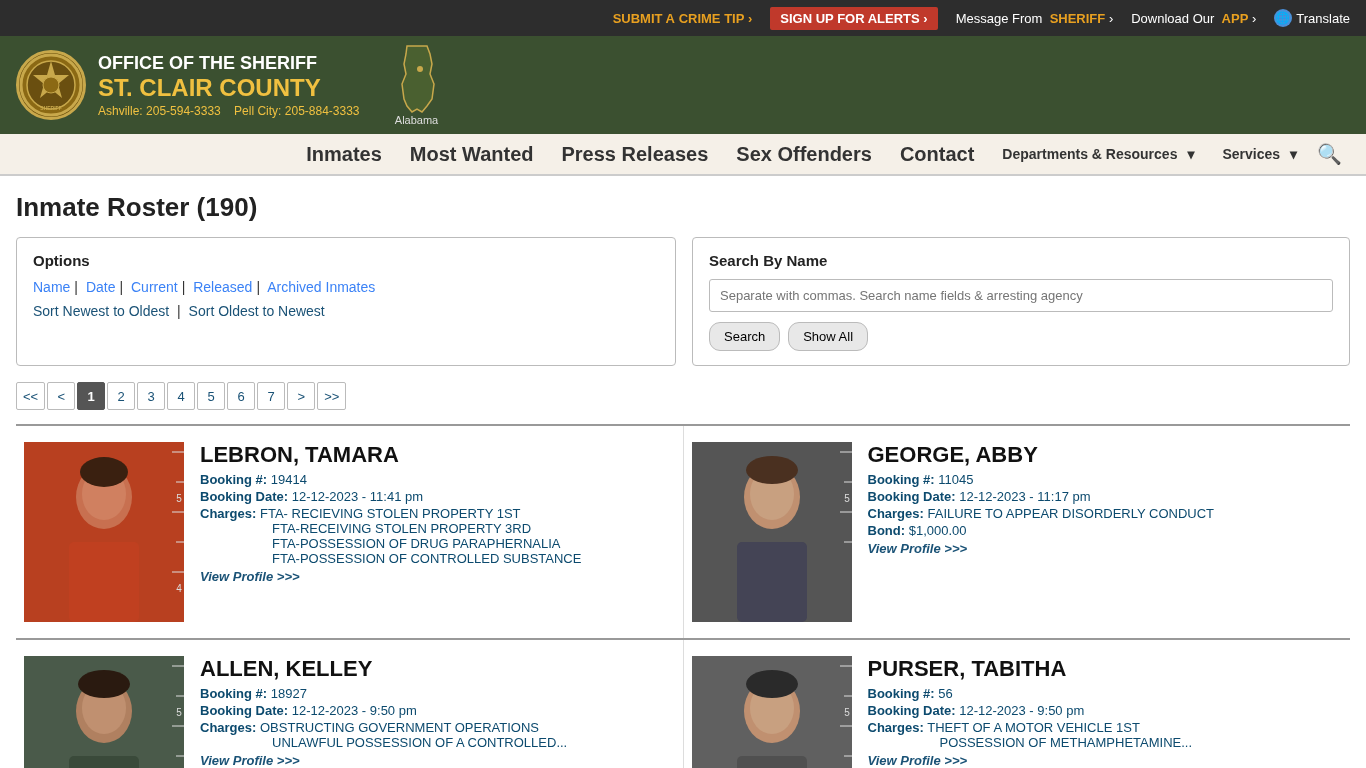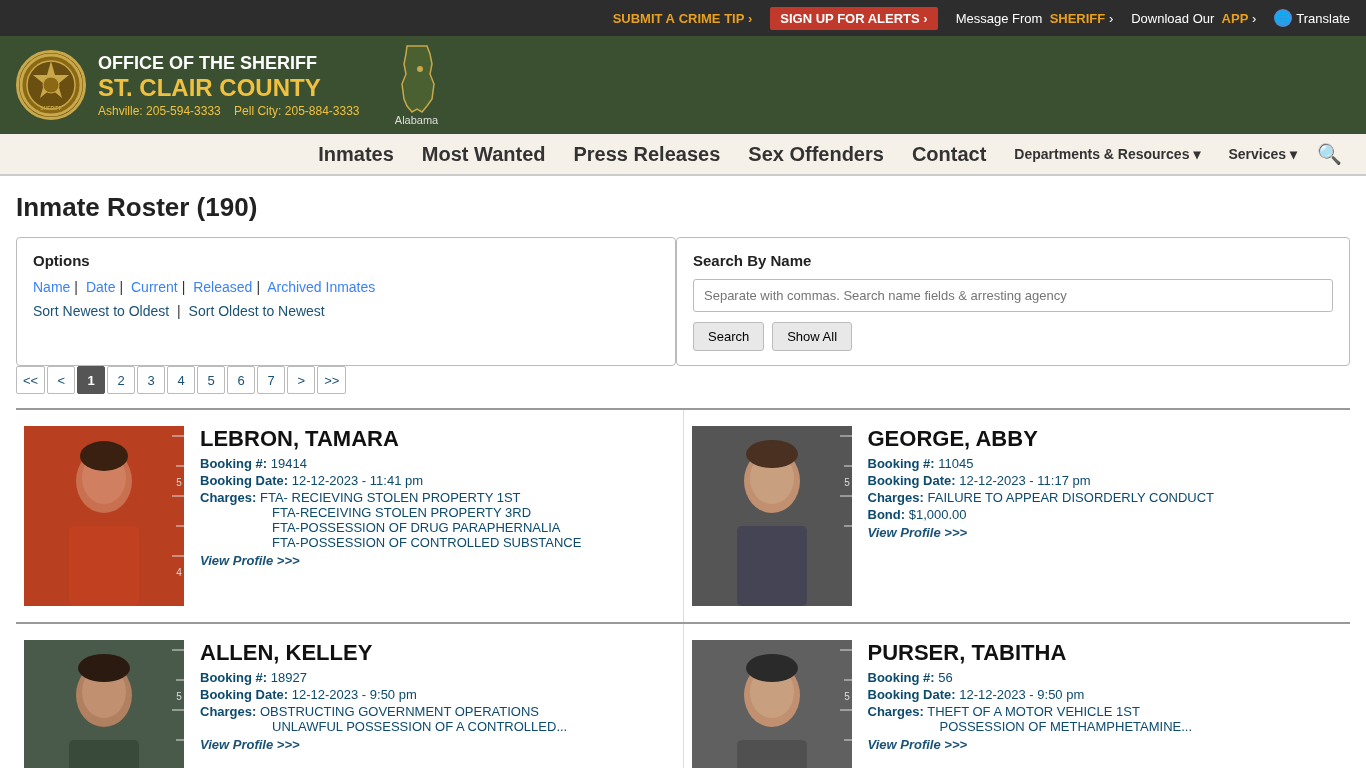--- a/index.html
+++ b/index.html
@@ -101,37 +101,37 @@
     .main-nav .dept-btn, .main-nav .svc-btn {
       background: none;
       border: none;
       cursor: pointer;
       font-size: 14px;
       font-weight: bold;
       color: #333;
       padding: 8px 12px;
       display: flex;
       align-items: center;
-      gap: 4px;
+      gap: 10px;
     }
     .main-nav .search-icon-btn {
       background: none;
       border: none;
       cursor: pointer;
       font-size: 20px;
       color: #e8a020;
       padding: 4px 8px;
     }
 
     
     .content { padding: 16px 16px; max-width: 1366px; }
     .page-title { font-size: 26px; font-weight: bold; color: #222; margin-bottom: 14px; }
 
     
-    .options-search-row { display: flex; }
+    .options-search-row { display: flex; gap: 16px; margin-bottom: 16px; }
     .options-box {
       border: 1px solid #bbb;
       border-radius: 4px;
       padding: 14px 16px;
       flex: 0 0 660px;
       background: #fff;
     }
     .options-box h3 { font-size: 15px; font-weight: bold; margin-bottom: 10px; }
     .options-box .links { margin-bottom: 8px; font-size: 14px; }
     .options-box .links a { color: #3b82f6; text-decoration: none; }
@@ -157,21 +157,21 @@
       margin-bottom: 10px;
       color: #888;
     }
     .search-box .btn-row { display: flex; gap: 8px; }
     .search-box button {
       border: 1px solid #bbb;
       background: #e8e8e8;
       padding: 6px 14px;
       font-size: 13px;
       cursor: pointer;
-      border-radius: 3px;
+      border-radius: 11px;
     }
 
     
     .pagination { display: flex; gap: 2px; margin-bottom: 14px; align-items: center; }
     .pagination a, .pagination span {
       display: inline-flex;
       align-items: center;
       justify-content: center;
       min-width: 28px;
       height: 28px;

